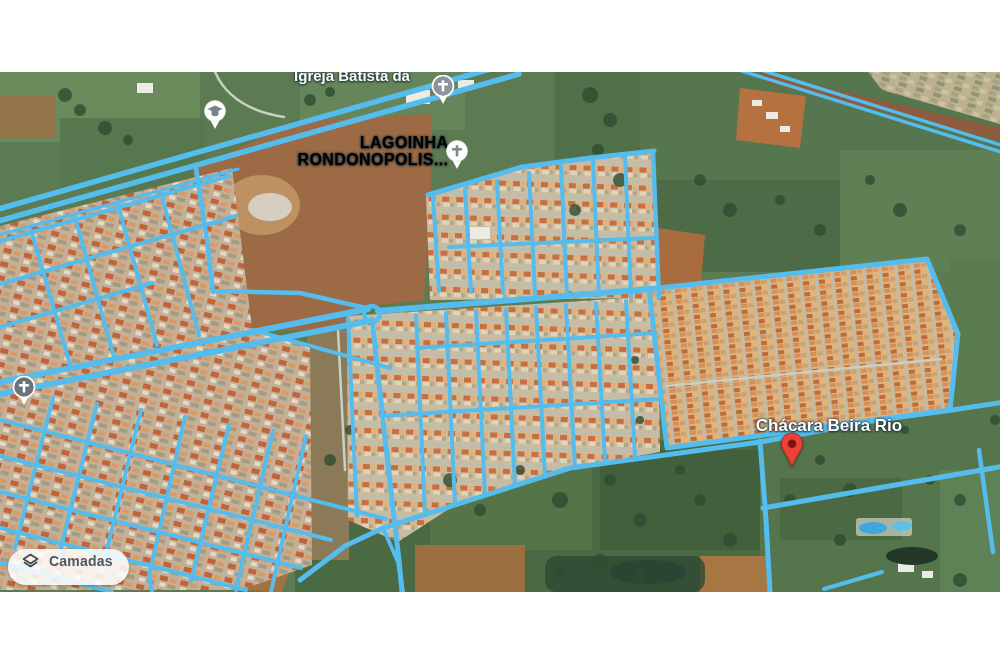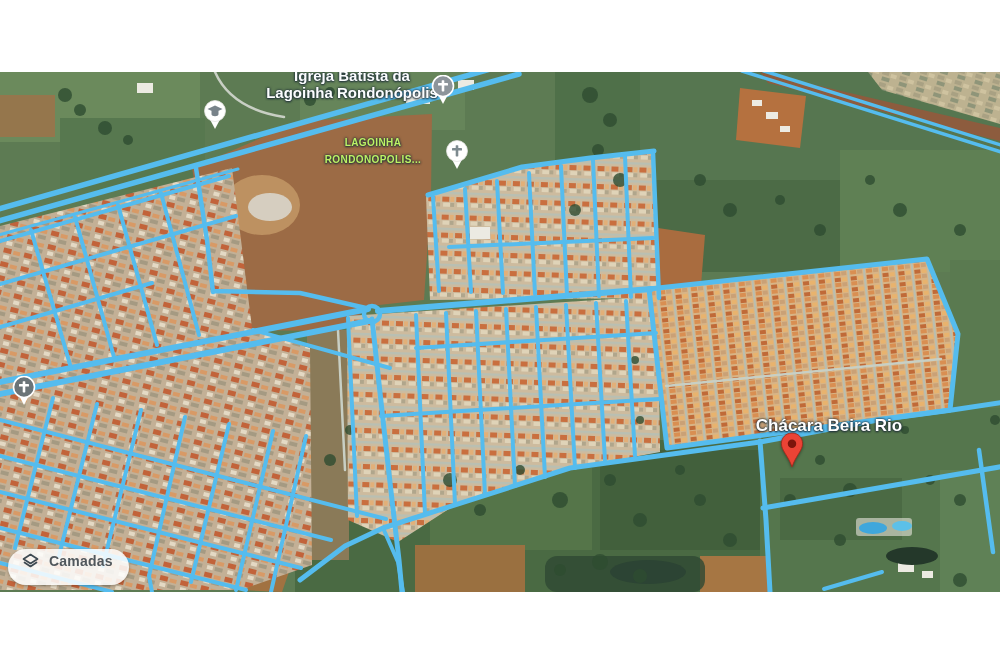--- a/index.html
+++ b/index.html
@@ -8,22 +8,22 @@
   .band{position:absolute;left:0;width:1000px;background:#ffffff;}
   .band.top{top:0;height:72px;}
   .band.bottom{top:592px;height:75px;}
   .map{position:absolute;left:0;top:72px;width:1000px;height:520px;overflow:hidden;
        background:#5d7b53;cursor:grab;}
   .map svg.base{position:absolute;left:0;top:0;}
   .poi-label{position:absolute;transform:translateX(-50%);text-align:center;color:#fbfdfe;
     font-size:15px;font-weight:bold;line-height:17px;white-space:nowrap;
     text-shadow:0 0 3px rgba(32,48,58,.95),0 0 2px rgba(32,48,58,.9),0 1px 2px rgba(32,48,58,.85);}
   .poi-label span{display:block;}
-  .hood-label{position:absolute;transform:translateX(-50%);text-align:center;color:#bef264;
-    font-size:10px;font-weight:bold;letter-spacing:.4px;line-height:17px;white-space:nowrap;
+  .hood-label{position:absolute;transform:translateX(-50%);text-align:right;color:#000000;
+    font-size:16px;font-weight:bold;letter-spacing:.4px;line-height:17px;white-space:nowrap;
     text-shadow:0 0 3px rgba(32,48,58,.95),0 0 2px rgba(32,48,58,.9),0 1px 2px rgba(32,48,58,.85);}
   .hood-label span{display:block;}
   .big-label{position:absolute;transform:translateX(-50%);color:#ffffff;font-size:17px;
     font-weight:bold;white-space:nowrap;
     text-shadow:0 0 3px rgba(30,45,55,.95),0 0 2px rgba(30,45,55,.9),0 1px 2px rgba(30,45,55,.85);margin-left:36px;}
   .badge{position:absolute;}
   .pin{position:absolute;filter:drop-shadow(0 1px 1.5px rgba(0,0,0,.4));}
   .layers-btn{position:absolute;left:8px;top:477px;height:36px;padding:0 16px 12px 13px;
     display:flex;align-items:center;gap:9px;background:rgba(255,255,255,.85);
     border:none;border-radius:19px;box-shadow:0 1px 3px rgba(0,0,0,.28);cursor:pointer;}
@@ -213,21 +213,20 @@
 
         <path stroke-width="5" d="M760,441 L766,520 L770,592"></path>
         <path stroke-width="5" d="M763,508 L1005,466"></path>
         <path stroke-width="4.5" d="M979,450 L993,552"></path>
         <path stroke-width="4" d="M824,589 L882,572"></path>
       </g>
     </svg>
 
     <div class="poi-label" style="left:352px;top:-5px;">
       <span>Igreja Batista da</span>
-      <span>Lagoinha Rondonópolis</span>
     </div>
     <div class="hood-label" style="left:373px;top:62px;">
       <span>LAGOINHA</span>
       <span>RONDONOPOLIS...</span>
     </div>
     <div class="big-label" style="left:793px;top:344px;">
       <span>Chácara Beira Rio</span>
     </div>
 
     <svg class="badge" style="left:431px;top:3px;" width="24" height="30" viewBox="0 0 24 30">

